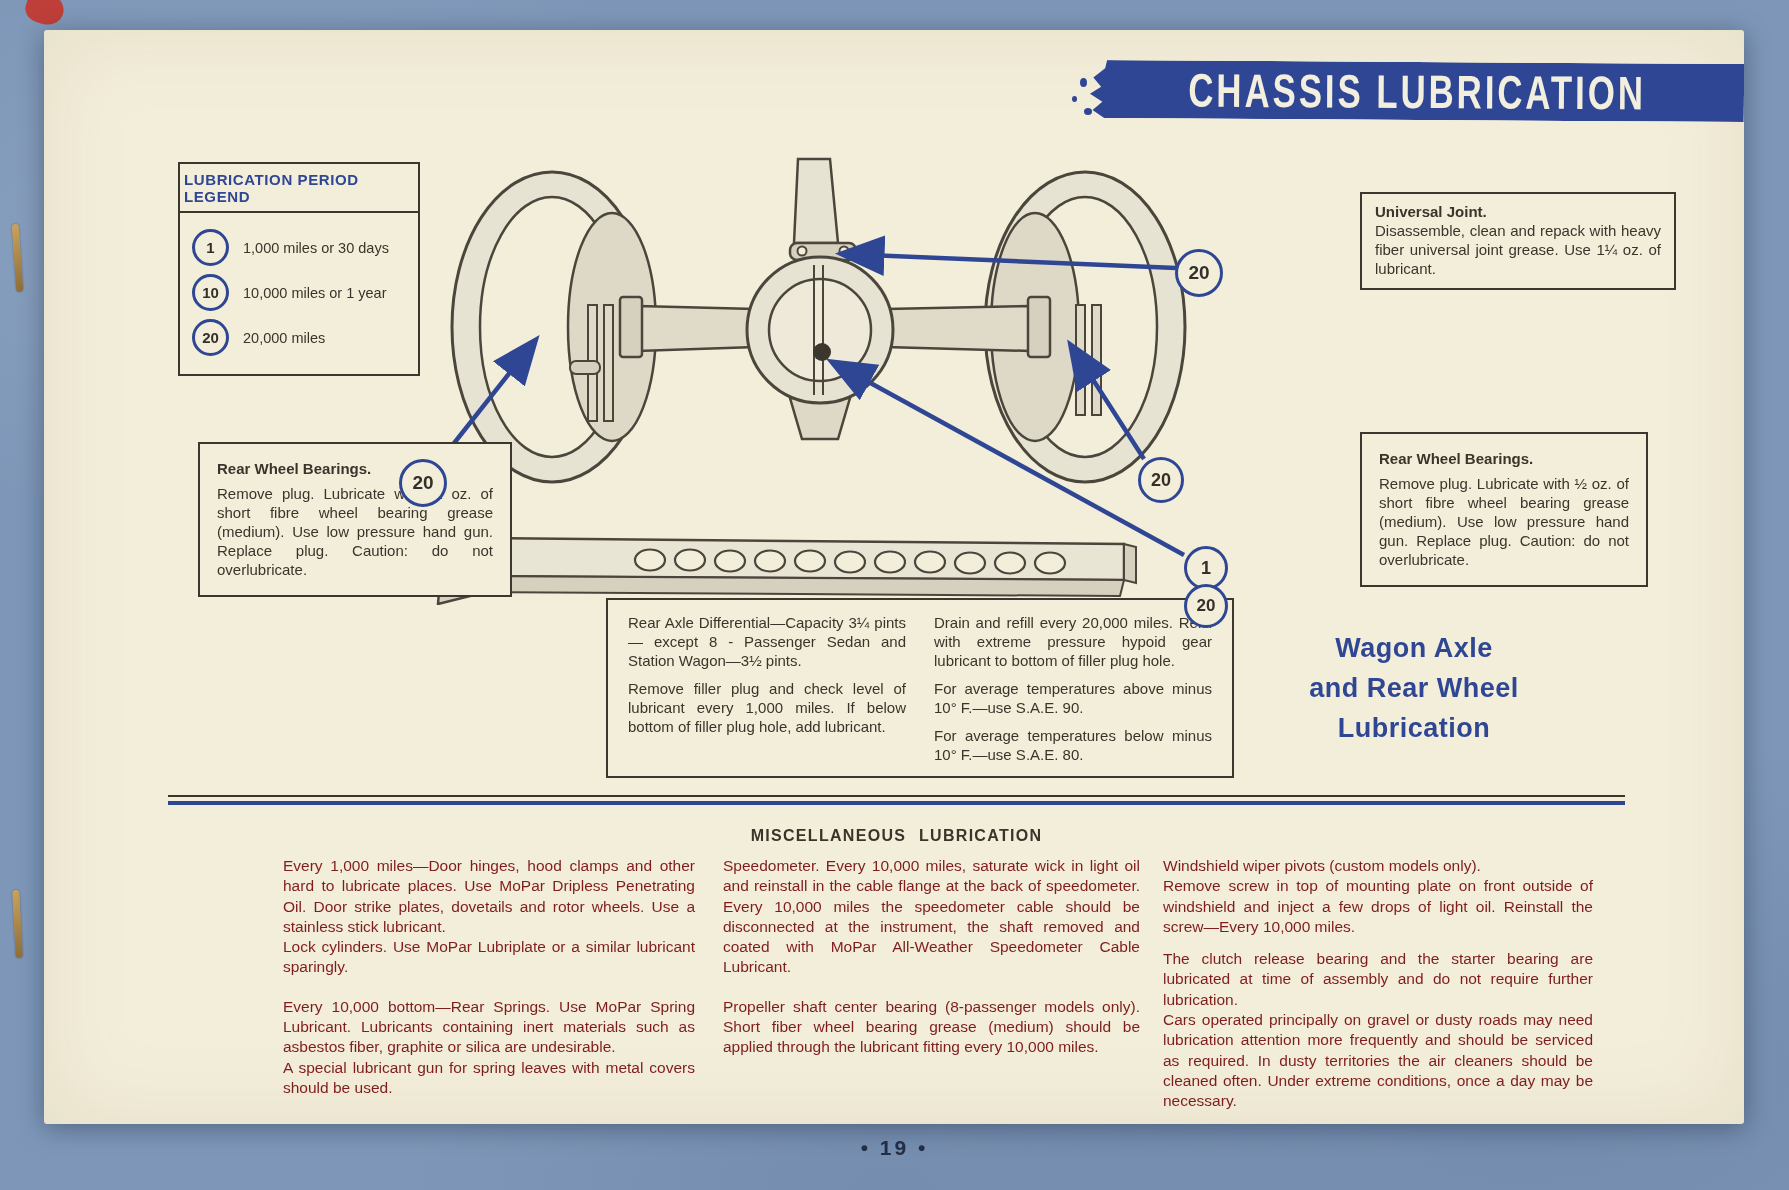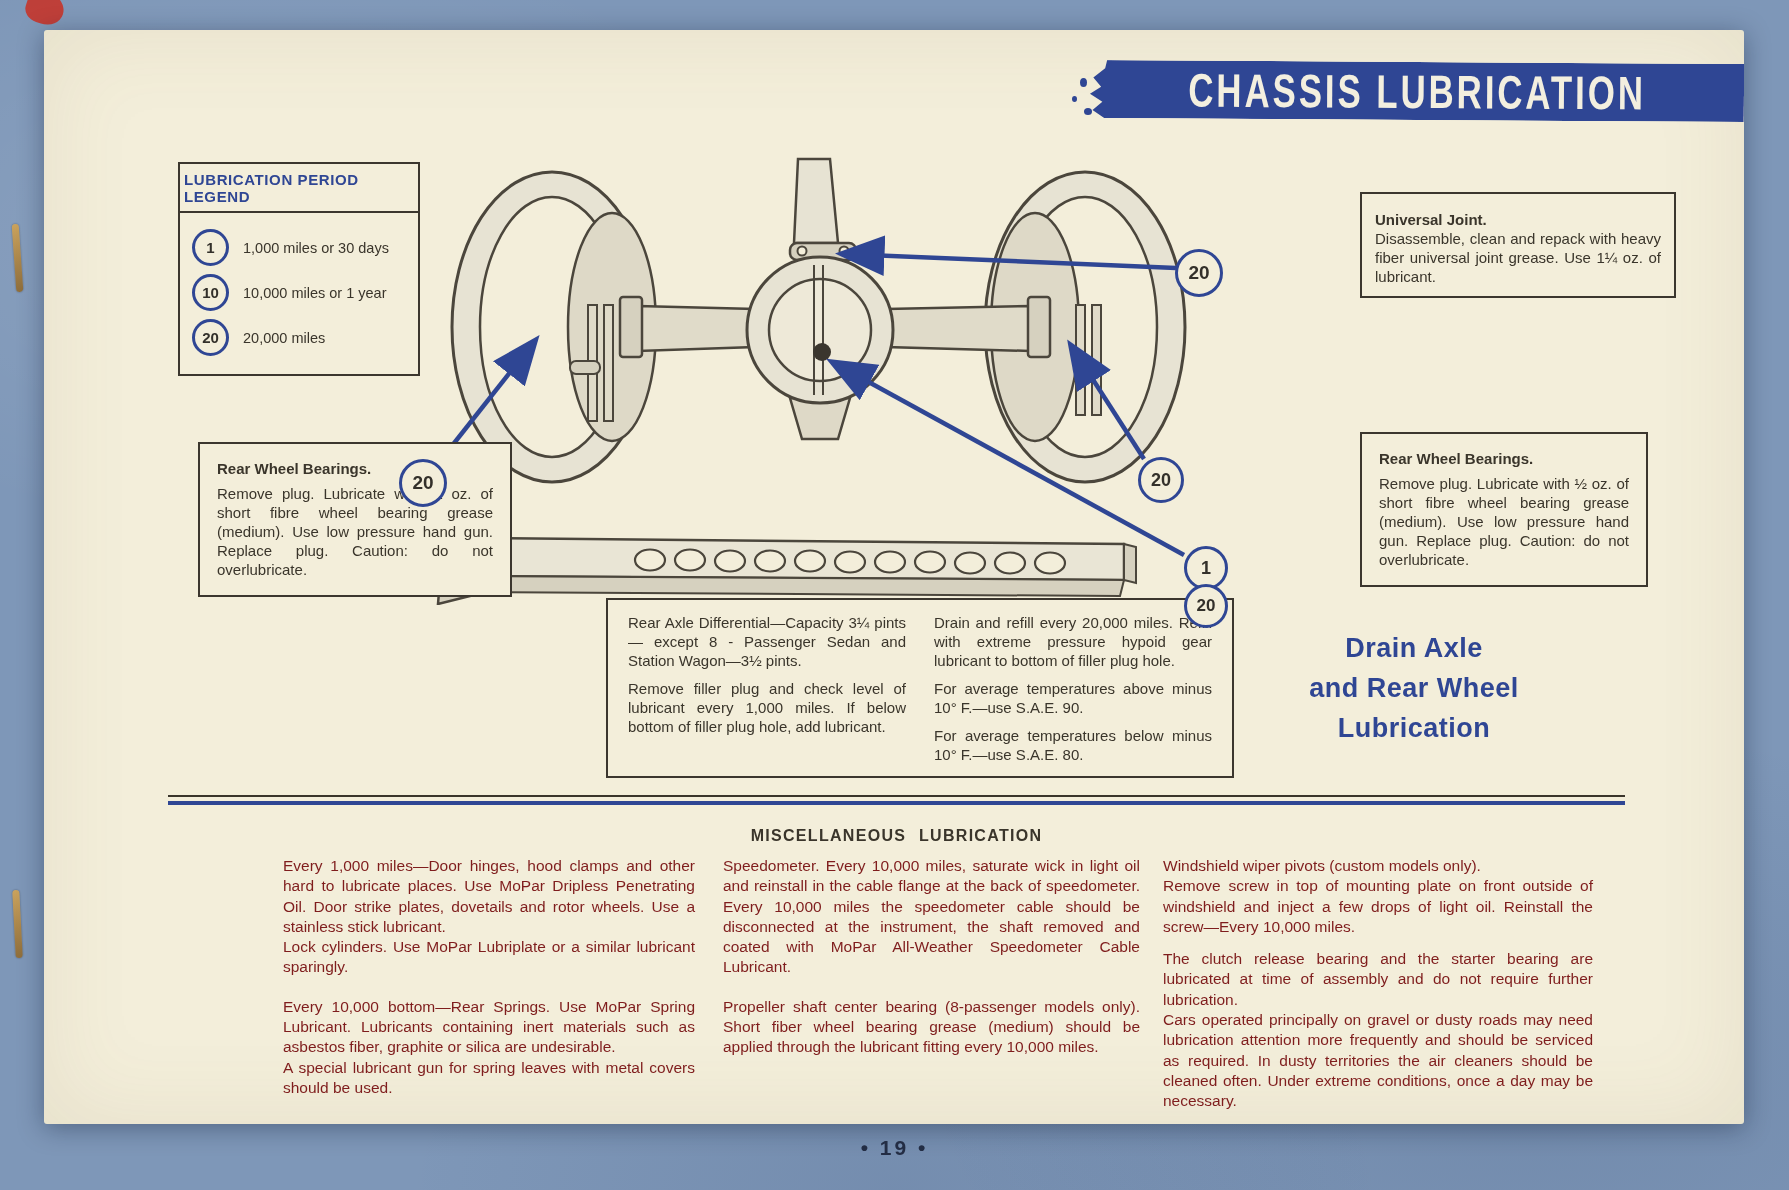--- a/index.html
+++ b/index.html
@@ -24,21 +24,21 @@
   .legend-title{font-size:15px;font-weight:700;color:#2f4694;letter-spacing:.6px;padding:7px 4px 6px;border-bottom:2.5px solid #3b362e;}
   .legend-body{padding:8px 10px 10px;}
   .legend-item{display:flex;align-items:center;gap:14px;margin:8px 2px;}
   .num-circle{width:31px;height:31px;min-width:31px;border:3px solid #2f4694;border-radius:50%;display:flex;align-items:center;justify-content:center;
     font-weight:700;font-size:15px;color:#33302a;background:#f3eeda;}
   .legend-label{font-size:14.5px;color:#3a352b;}
   
   .callout{position:absolute;border:2.5px solid #3b362e;background:#f3eeda;color:#3a352b;}
   .callout .t{font-weight:700;font-size:15px;margin:0 0 7px;}
   .callout p{font-size:15px;line-height:1.27;margin:0;text-align:justify;}
-  .box-uj{left:1316px;top:162px;width:286px;padding:17px 13px 10px;}
+  .box-uj{left:1316px;top:162px;width:286px;padding:9px 13px 10px;}
   .box-uj .t{margin-bottom:1px;}
   .box-rwb-l{left:154px;top:412px;width:276px;padding:16px 17px;}
   .box-rwb-r{left:1316px;top:402px;width:250px;padding:16px 17px;}
   .box-diff{left:562px;top:568px;width:584px;padding:13px 20px 12px;display:flex;gap:28px;}
   .box-diff .col{flex:1;}
   .box-diff p{margin-bottom:9px;}
   .box-diff p:last-child{margin-bottom:0;}
   
   .badge{position:absolute;border:3.5px solid #2f4694;border-radius:50%;background:#f3eeda;display:flex;align-items:center;justify-content:center;
     font-weight:700;color:#33302a;z-index:5;}
@@ -202,21 +202,21 @@
         <p>Remove filler plug and check level of lubricant every 1,000 miles. If below bottom of filler plug hole, add lubricant.</p>
       </div>
       <div class="col">
         <p>Drain and refill every 20,000 miles. Refill with extreme pressure hypoid gear lubricant to bottom of filler plug hole.</p>
         <p>For average temperatures above minus 10° F.—use S.A.E. 90.</p>
         <p>For average temperatures below minus 10° F.—use S.A.E. 80.</p>
       </div>
     </div>
 
     <div class="blue-heading">
-      <div>Drain Axle</div>
+      <div>Wagon Axle</div>
       <div>and Rear Wheel</div>
       <div>Lubrication</div>
     </div>
 
     <div class="rule-thin"></div>
     <div class="rule-navy"></div>
 
     <div class="misc-title">MISCELLANEOUS LUBRICATION</div>
 
     <div class="txt-col col-1">

